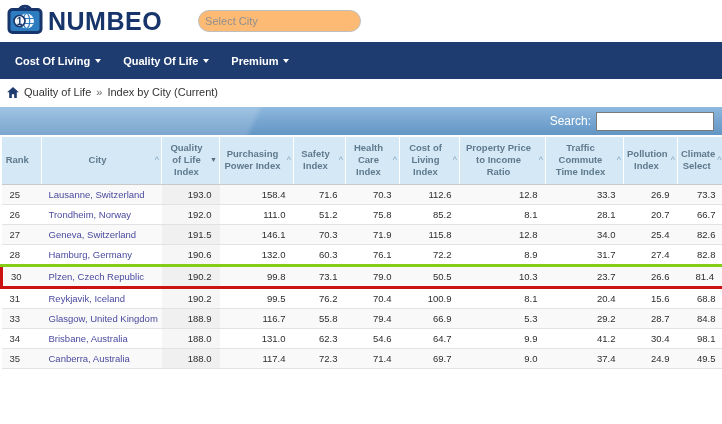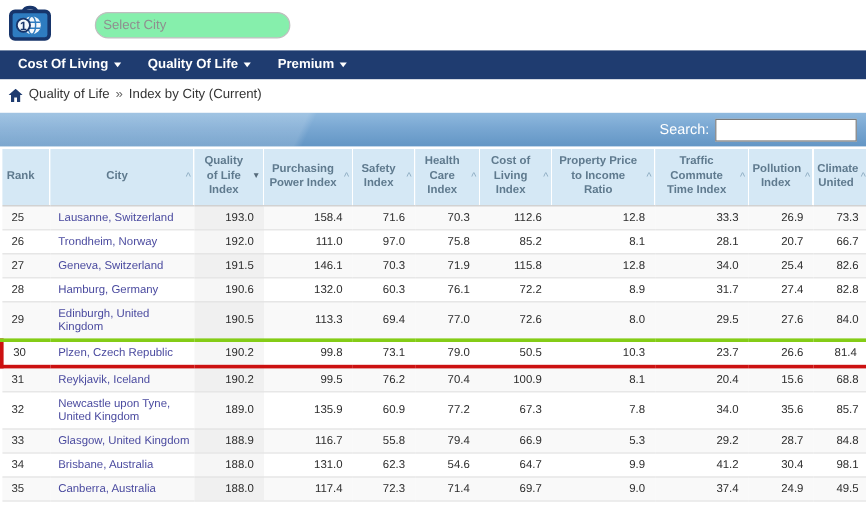--- a/index.html
+++ b/index.html
@@ -5,26 +5,26 @@
   * { box-sizing: border-box; }
   html,body { margin:0; padding:0; }
   body { font-family:"Liberation Sans", sans-serif; background:#fff; }
   .page { width:722px; height:424px; overflow:hidden; background:#fff; }
 
   
   .topbar { height:42px; display:flex; align-items:center; padding-left:7px; }
   .logo { display:flex; align-items:center; gap:5px; text-decoration:none; cursor:pointer; }
   .logo-text { font-size:25px; font-weight:bold; color:#17356b; letter-spacing:.5px; }
   .city-select { margin-left:36px; width:163px; height:22px; border:1px solid #bfbfbf;
-    border-radius:11px; background:#86efac; font-size:11px; color:#444; padding:0 6px;
+    border-radius:11px; background:#fdba74; font-size:11px; color:#444; padding:0 6px;
     font-family:"Liberation Sans",sans-serif; }
   .city-select::placeholder { color:#8f8f8f; }
 
   
-  .navbar { background:#1f3c70; height:24px; display:flex; align-items:center; padding-left:10px; }
+  .navbar { background:#1f3c70; height:37px; display:flex; align-items:center; padding-left:10px; }
   .nav-item { display:flex; align-items:center; color:#fff; font-size:11px; font-weight:bold;
     margin-right:12px; padding:0 5px; cursor:pointer; white-space:nowrap; }
   .nav-caret { width:0; height:0; border-left:3.5px solid transparent;
     border-right:3.5px solid transparent; border-top:4px solid #fff; margin-left:5px; }
 
   
   .breadcrumb { display:flex; align-items:center; gap:5px; padding:7px 0 7px 7px;
     font-size:11px; color:#333; }
   .home-icon { display:inline-flex; cursor:pointer; }
   .bc-sep { color:#666; }
@@ -77,20 +77,21 @@
         <svg width="36" height="32" viewBox="0 0 36 32">
           <path d="M12.5 7 C12.5 2 23.5 2 23.5 7" fill="none" stroke="#17356b" stroke-width="3"></path>
           <rect x="2" y="6.5" width="32" height="23" rx="3.5" fill="#2e7cc0" stroke="#17356b" stroke-width="3"></rect>
           <circle cx="19.5" cy="18" r="7.5" fill="#f2f7fc"></circle>
           <ellipse cx="19.5" cy="18" rx="3.2" ry="7.5" fill="none" stroke="#2e7cc0" stroke-width="1.2"></ellipse>
           <path d="M12.3 15.5 H26.7 M12.3 20.5 H26.7" stroke="#2e7cc0" stroke-width="1.2"></path>
           <circle cx="12.5" cy="18" r="5.5" fill="#f2f7fc" stroke="#17356b" stroke-width="1.6"></circle>
           <text x="12.5" y="21.7" text-anchor="middle" font-size="10" font-weight="bold" fill="#17356b" font-family="Liberation Sans, sans-serif">1</text>
         </svg>
       </span>
+      <span class="logo-text">NUMBEO</span>
     </a>
     <input class="city-select" type="text" placeholder="Select City" style="">
   </div>
 
   <div class="navbar">
       <a class="nav-item">
         <span>Cost Of Living</span>
         <span class="nav-caret"></span>
       </a>
       <a class="nav-item">
@@ -140,21 +141,21 @@
           <th><span class="th-label">Rank</span></th>
           <th><span class="th-label">City</span><span class="sort-icon">^</span></th>
           <th><span class="th-label">Quality of Life Index</span><span class="sort-icon active">▼</span></th>
           <th><span class="th-label">Purchasing Power Index</span><span class="sort-icon">^</span></th>
           <th><span class="th-label">Safety Index</span><span class="sort-icon">^</span></th>
           <th><span class="th-label">Health Care Index</span><span class="sort-icon">^</span></th>
           <th><span class="th-label">Cost of Living Index</span><span class="sort-icon">^</span></th>
           <th><span class="th-label">Property Price to Income Ratio</span><span class="sort-icon">^</span></th>
           <th><span class="th-label">Traffic Commute Time Index</span><span class="sort-icon">^</span></th>
           <th><span class="th-label">Pollution Index</span><span class="sort-icon">^</span></th>
-          <th><span class="th-label">Climate United</span><span class="sort-icon">^</span></th>
+          <th><span class="th-label">Climate Select</span><span class="sort-icon">^</span></th>
         </tr>
     </thead>
     <tbody>
         <tr>
           <td class="rank">25</td>
           <td class="city"><a class="city-link">Lausanne, Switzerland</a></td>
           <td class="num sorted">193.0</td>
           <td class="num">158.4</td>
           <td class="num">71.6</td>
           <td class="num">70.3</td>
@@ -162,21 +163,21 @@
           <td class="num">12.8</td>
           <td class="num">33.3</td>
           <td class="num">26.9</td>
           <td class="num">73.3</td>
         </tr>
         <tr>
           <td class="rank">26</td>
           <td class="city"><a class="city-link">Trondheim, Norway</a></td>
           <td class="num sorted">192.0</td>
           <td class="num">111.0</td>
-          <td class="num">97.0</td>
+          <td class="num">51.2</td>
           <td class="num">75.8</td>
           <td class="num">85.2</td>
           <td class="num">8.1</td>
           <td class="num">28.1</td>
           <td class="num">20.7</td>
           <td class="num">66.7</td>
         </tr>
         <tr>
           <td class="rank">27</td>
           <td class="city"><a class="city-link">Geneva, Switzerland</a></td>
@@ -195,33 +196,20 @@
           <td class="city"><a class="city-link">Hamburg, Germany</a></td>
           <td class="num sorted">190.6</td>
           <td class="num">132.0</td>
           <td class="num">60.3</td>
           <td class="num">76.1</td>
           <td class="num">72.2</td>
           <td class="num">8.9</td>
           <td class="num">31.7</td>
           <td class="num">27.4</td>
           <td class="num">82.8</td>
-        </tr>
-        <tr>
-          <td class="rank">29</td>
-          <td class="city"><a class="city-link">Edinburgh, United Kingdom</a></td>
-          <td class="num sorted">190.5</td>
-          <td class="num">113.3</td>
-          <td class="num">69.4</td>
-          <td class="num">77.0</td>
-          <td class="num">72.6</td>
-          <td class="num">8.0</td>
-          <td class="num">29.5</td>
-          <td class="num">27.6</td>
-          <td class="num">84.0</td>
         </tr>
         <tr class="highlighted">
           <td class="rank">30</td>
           <td class="city"><a class="city-link">Plzen, Czech Republic</a></td>
           <td class="num sorted">190.2</td>
           <td class="num">99.8</td>
           <td class="num">73.1</td>
           <td class="num">79.0</td>
           <td class="num">50.5</td>
           <td class="num">10.3</td>
@@ -236,33 +224,20 @@
           <td class="num">99.5</td>
           <td class="num">76.2</td>
           <td class="num">70.4</td>
           <td class="num">100.9</td>
           <td class="num">8.1</td>
           <td class="num">20.4</td>
           <td class="num">15.6</td>
           <td class="num">68.8</td>
         </tr>
         <tr>
-          <td class="rank">32</td>
-          <td class="city"><a class="city-link">Newcastle upon Tyne, United Kingdom</a></td>
-          <td class="num sorted">189.0</td>
-          <td class="num">135.9</td>
-          <td class="num">60.9</td>
-          <td class="num">77.2</td>
-          <td class="num">67.3</td>
-          <td class="num">7.8</td>
-          <td class="num">34.0</td>
-          <td class="num">35.6</td>
-          <td class="num">85.7</td>
-        </tr>
-        <tr>
           <td class="rank">33</td>
           <td class="city"><a class="city-link">Glasgow, United Kingdom</a></td>
           <td class="num sorted">188.9</td>
           <td class="num">116.7</td>
           <td class="num">55.8</td>
           <td class="num">79.4</td>
           <td class="num">66.9</td>
           <td class="num">5.3</td>
           <td class="num">29.2</td>
           <td class="num">28.7</td>

